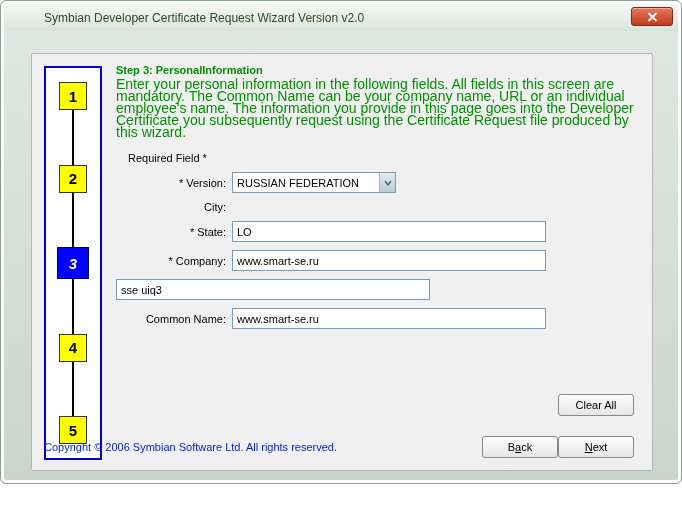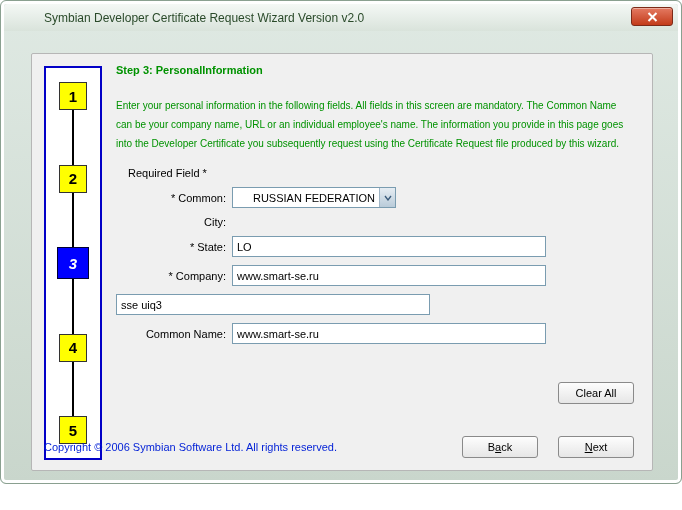--- a/index.html
+++ b/index.html
@@ -89,22 +89,22 @@
   }
   .connector {
     width: 2px; flex: 1;
     background: #000;
   }
   
   .content {
     position: absolute;
     left: 84px; top: 10px; right: 18px; bottom: 54px;
   }
-  .step-title { color: #009200; font-weight: bold; font-size: 11px; margin-bottom: 20px; }
-  .instructions { color: #009200; font-size: 10px; line-height: 19px; margin-bottom: 14px; }
+  .step-title { color: #009200; font-weight: bold; font-size: 11px; margin-bottom: 2px; }
+  .instructions { color: #009200; font-size: 14px; line-height: 12px; margin-bottom: 14px; }
   .req-label { margin: 0 0 8px 12px; font-size: 11px; }
   .form-row {
     display: flex;
     align-items: center;
     margin-bottom: 8px;
   }
   .form-row label {
     width: 116px;
     text-align: right;
     padding-right: 6px;
@@ -120,55 +120,54 @@
     padding: 0 4px;
     max-width: 314px;
   }
   .select-wrap {
     display: flex;
     align-items: center;
     height: 21px;
     border: 1px solid #7a9cb0;
     background: #fff;
     width: 164px;
-    text-align: right;
   }
   .select-wrap .val {
     flex: 1;
     font-size: 11px;
     padding: 0 4px;
   }
   .select-wrap .drop {
     width: 16px; height: 19px;
     background: linear-gradient(#e6edf3,#b9cbd9);
     border-left: 1px solid #9fb5c6;
     display: flex; align-items: center; justify-content: center;
   }
   .select-wrap .drop svg { width: 8px; height: 6px; }
   .clear-btn {
     position: absolute;
-    right: 0; bottom: 12px;
+    right: 0; bottom: 0;
   }
   .btn {
     min-width: 76px;
     height: 22px;
     background: linear-gradient(#fdfdfd,#e6e6e6);
     border: 1px solid #8a8a8a;
     border-radius: 3px;
     font-family: Tahoma, Arial, sans-serif;
     font-size: 11px;
     padding: 0 10px;
     cursor: pointer;
   }
   .footer {
     position: absolute;
     left: 12px; right: 18px; bottom: 12px;
     display: flex;
     align-items: center;
-    gap: 20px;
+    gap: 0;
   }
   .copyright {
     color: #001fd6;
     font-size: 11px;
     flex: 1;
   }
   .u { text-decoration: underline; }
 </style>
 </head>
 <body>
@@ -196,21 +195,21 @@
       <div class="connector"></div>
       <div class="step">5</div>
     </div>
 
     <div class="content">
       <div class="step-title">Step 3: PersonalInformation</div>
       <div class="instructions">Enter your personal information in the following fields. All fields in this screen are mandatory. The Common Name can be your company name, URL or an individual employee's name. The information you provide in this page goes into the Developer Certificate you subsequently request using the Certificate Request file produced by this wizard.</div>
       <div class="req-label">Required Field *</div>
 
       <div class="form-row">
-        <label>* Common:</label>
+        <label>* Version:</label>
         <div class="select-wrap">
           <span class="val">RUSSIAN FEDERATION</span>
           <span class="drop">
             <svg viewBox="0 0 8 6">
                 <path d="M1 1 L4 5 L7 1" stroke="#3a5a7a" stroke-width="1.3" fill="none"></path>
               </svg>
           </span>
         </div>
       </div>
 

